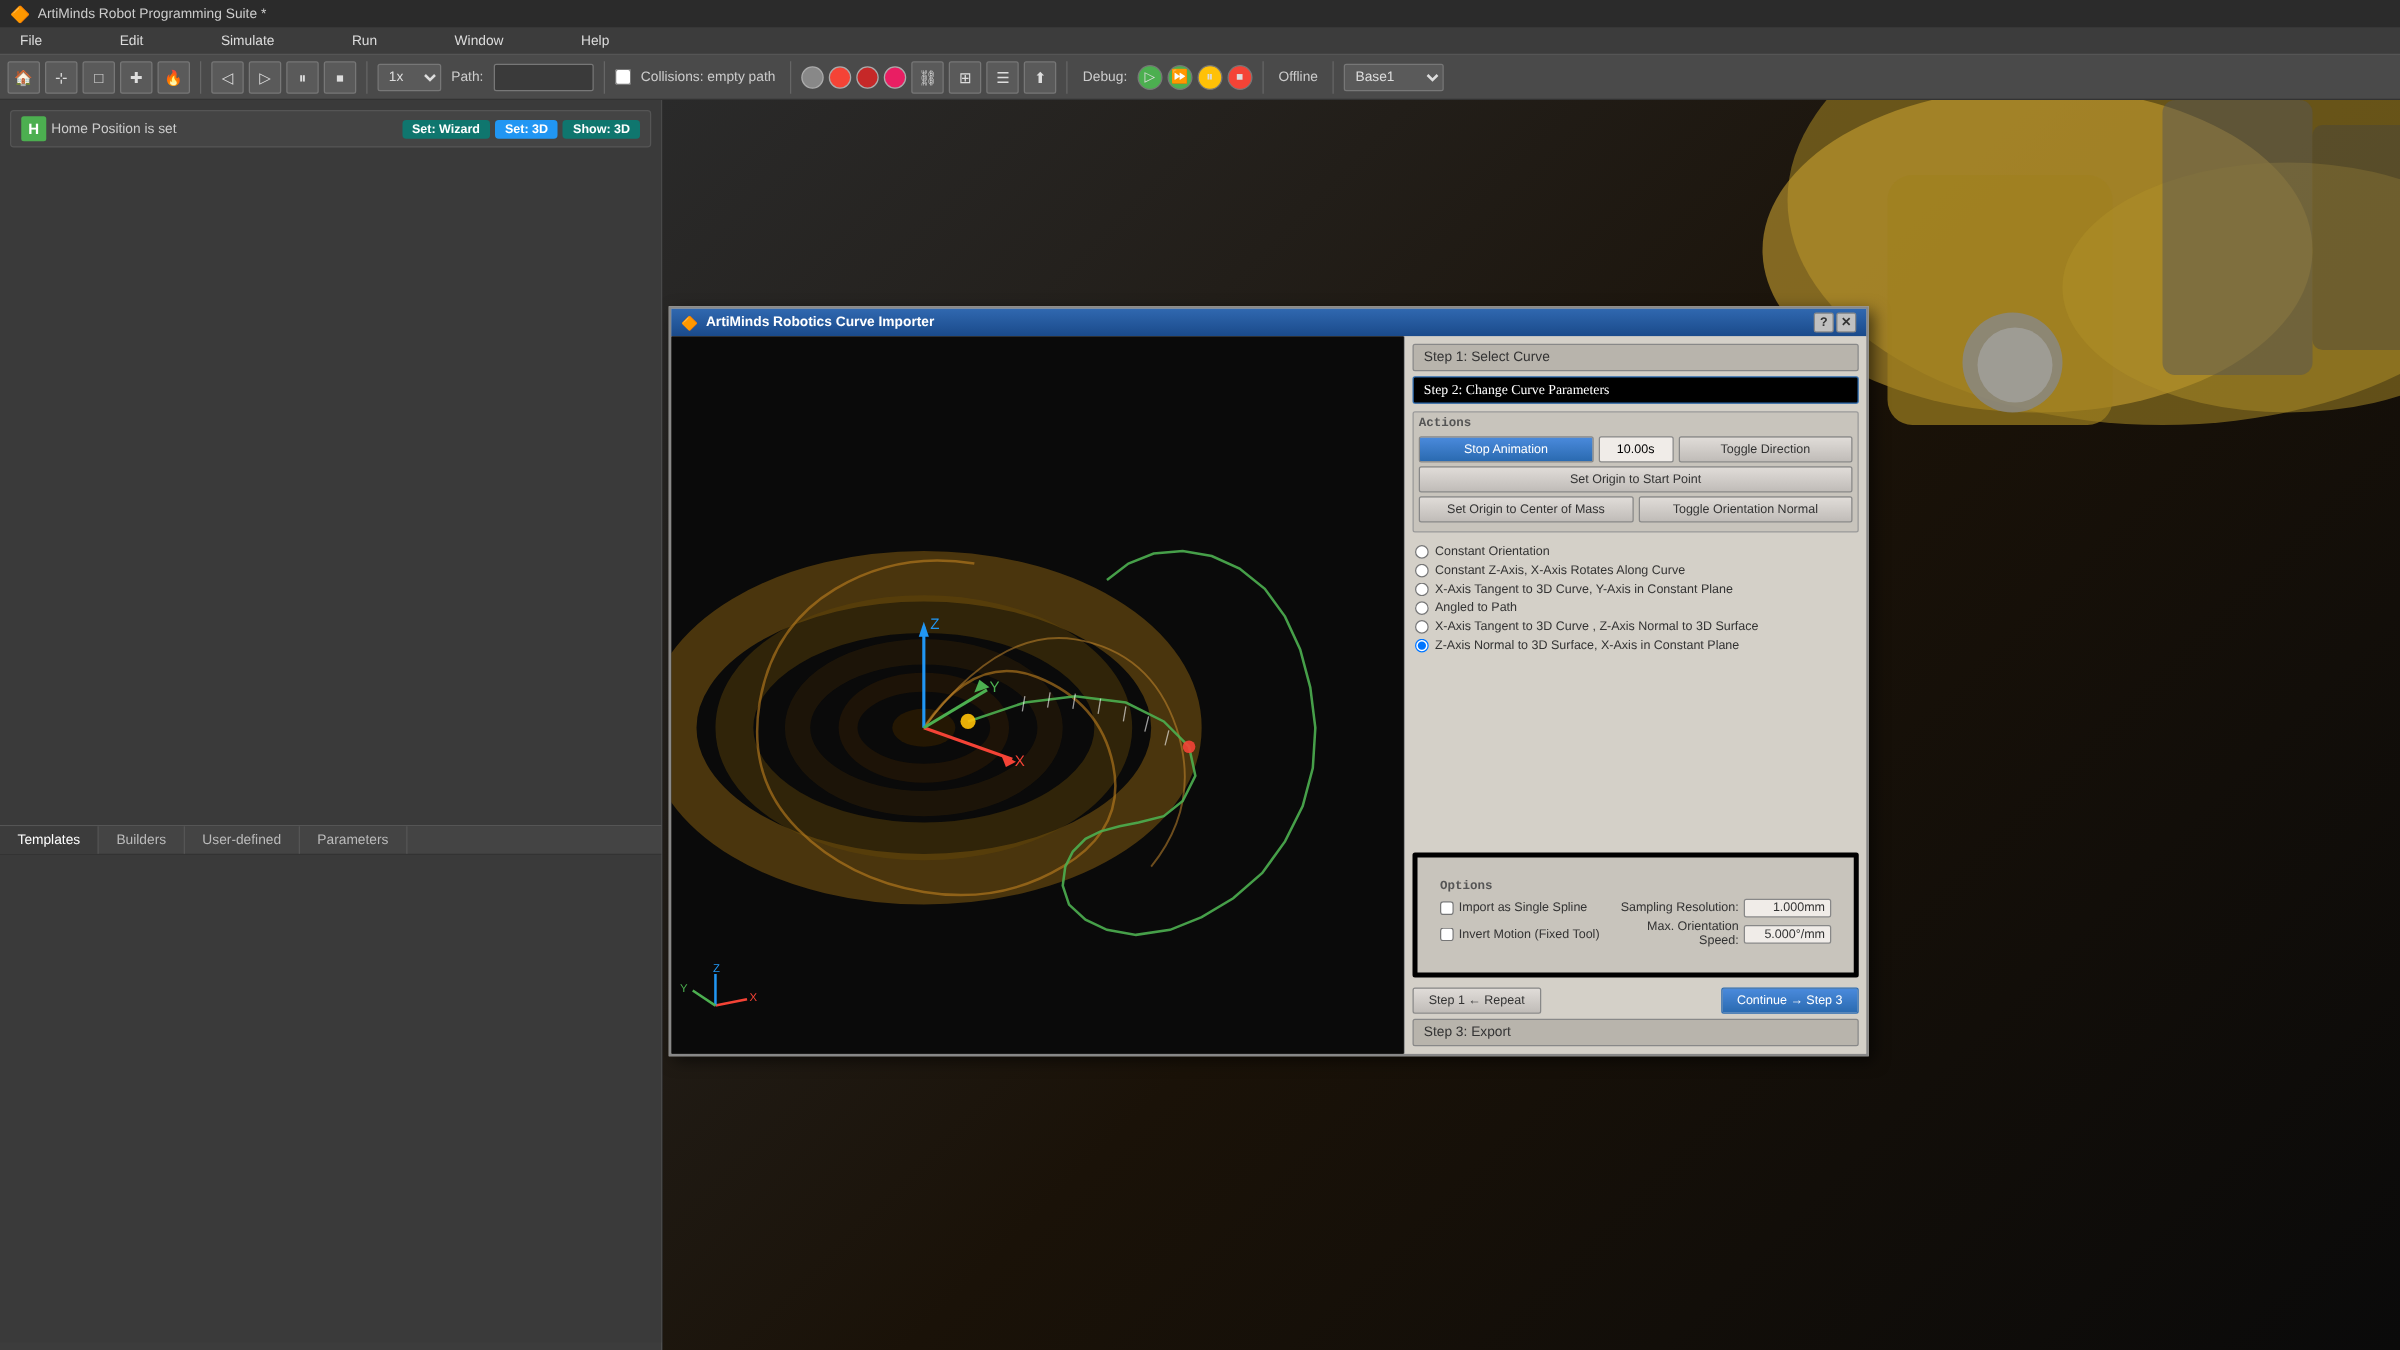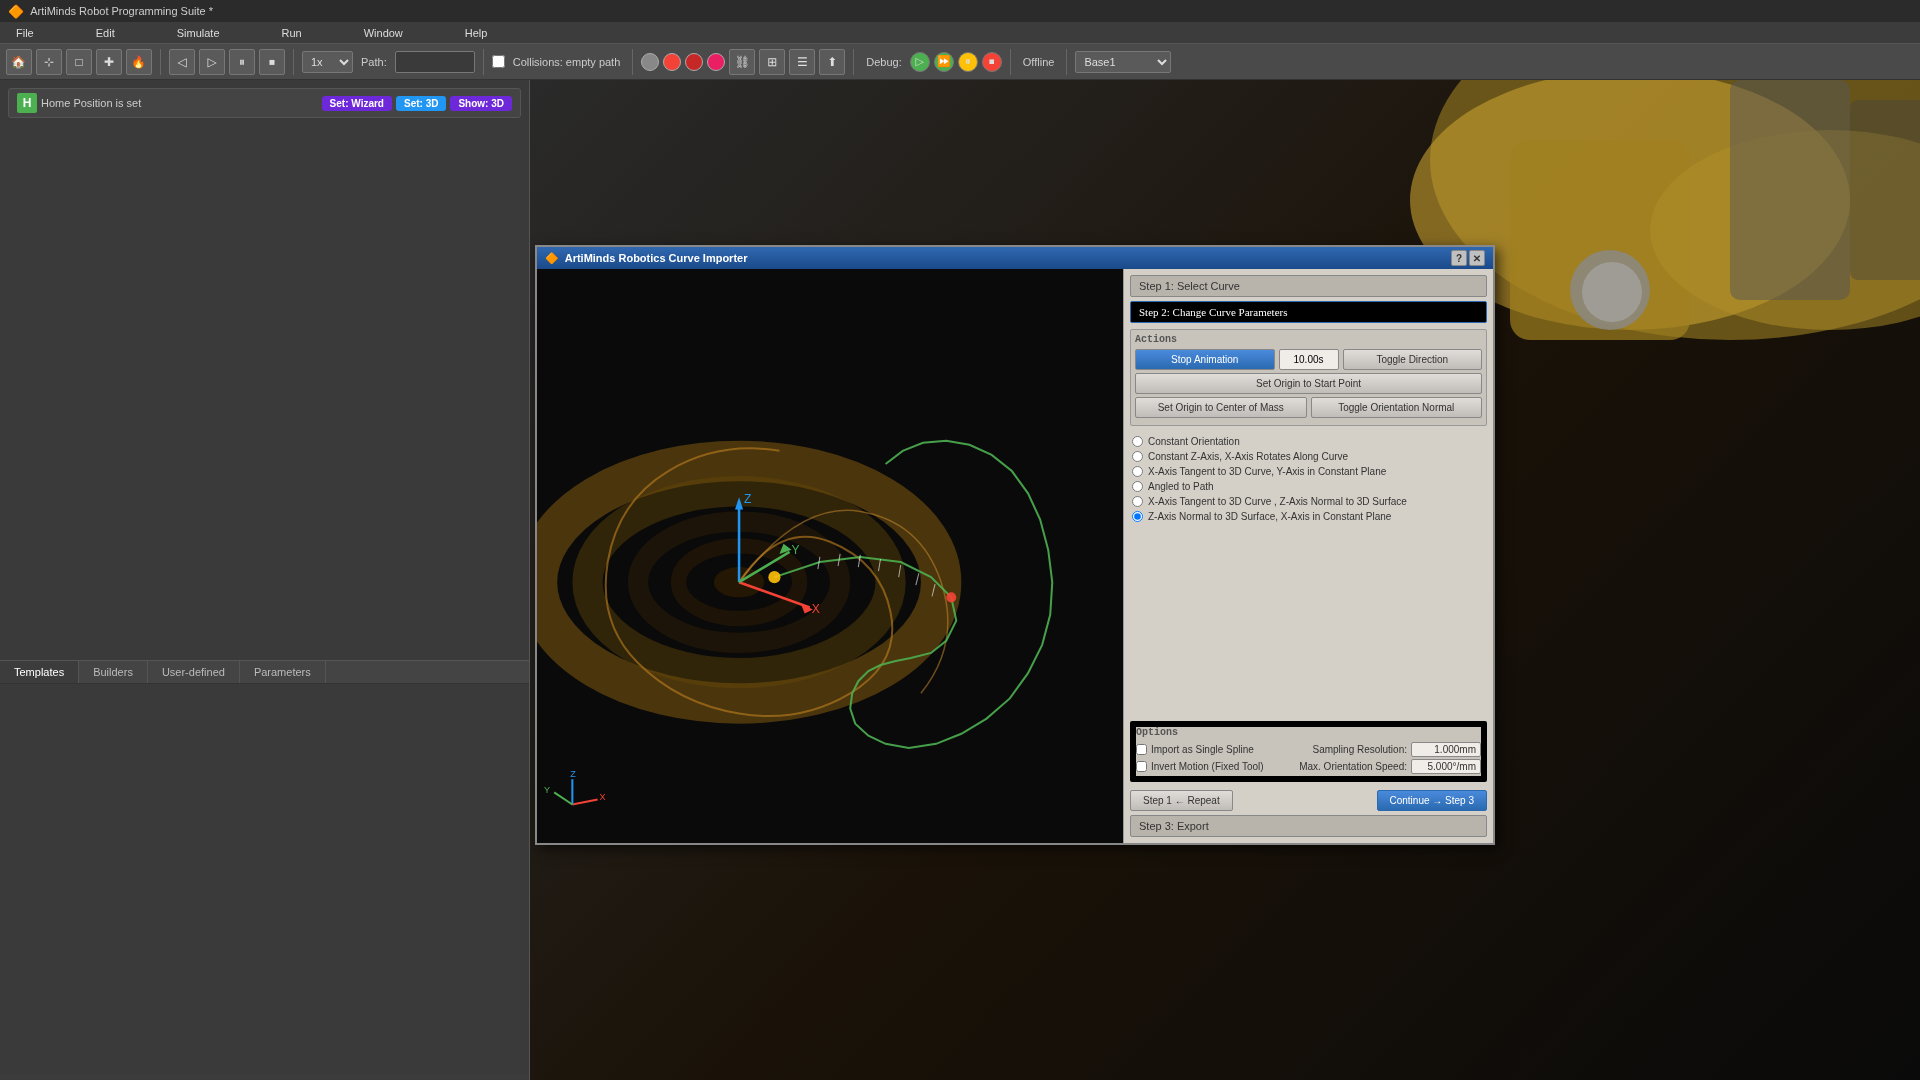--- a/index.html
+++ b/index.html
@@ -150,21 +150,21 @@
     }
     .hp-label { color: #ccc; font-size: 11px; flex: 1; }
     .hp-btn {
       padding: 2px 8px;
       border-radius: 3px;
       border: none;
       font-size: 10px;
       cursor: pointer;
       font-weight: bold;
     }
-    .hp-btn-green { background: #6d28d9; color: #fff; }
+    .hp-btn-green { background: #0f766e; color: #fff; }
     .hp-btn-blue { background: #2196f3; color: #fff; }
 
     
     #bottom-tabs {
       height: 420px;
       border-top: 1px solid #555;
     }
     #bottom-tabs-header {
       display: flex;
       background: #444;
@@ -382,23 +382,23 @@
       align-items: center;
       gap: 5px;
       padding: 2px 0;
       font-size: 10px;
       color: #333;
     }
     .radio-option input[type=radio] { width: 11px; height: 11px; }
 
     
     .options-group {
-      border: 6px solid #000000;
+      border: 4px solid #000000;
       background: #c8c4bc;
-      padding: 0;
+      padding: 18px;
       border-radius: 2px;
       margin-top: auto;
     }
     .options-row {
       display: flex;
       align-items: center;
       gap: 4px;
       margin-bottom: 2px;
     }
     .options-label { font-size: 10px; color: #333; flex: 1; }
@@ -488,21 +488,21 @@
   <div class="toolbar-btn">⬆</div>
   <div class="toolbar-separator"></div>
   <span class="toolbar-label">Debug:</span>
   <div class="debug-btn debug-green">▷</div>
   <div class="debug-btn debug-green">⏩</div>
   <div class="debug-btn debug-yellow">⏸</div>
   <div class="debug-btn debug-red">⏹</div>
   <div class="toolbar-separator"></div>
   <span class="toolbar-label">Offline</span>
   <div class="toolbar-separator"></div>
-  <select class="toolbar-dropdown" style="width:96px;">
+  <select class="toolbar-dropdown" style="width:80px;">
     <option>Base1</option>
   </select>
 </div>
 
 <div id="main-layout">
 
   <div id="left-panel">
 
 
     <div id="program-editor-panel">

